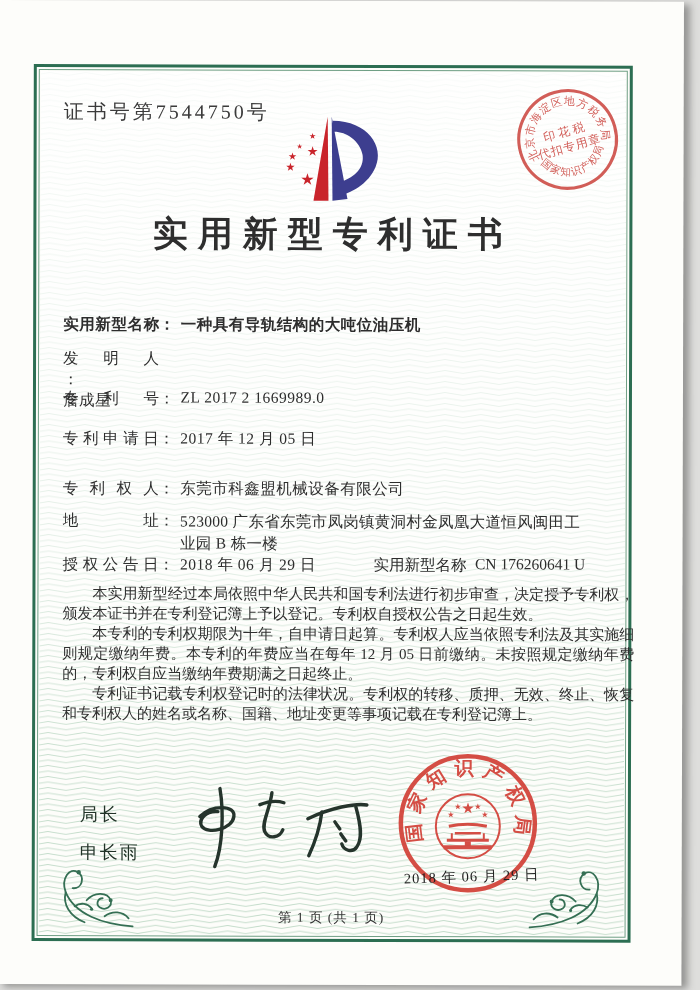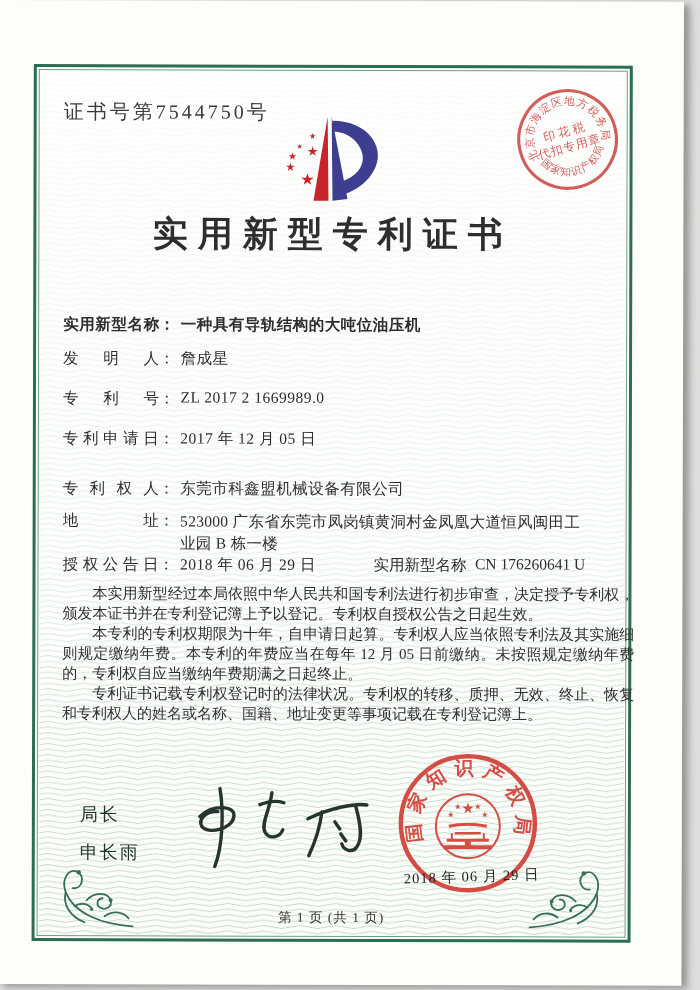--- a/index.html
+++ b/index.html
@@ -39,21 +39,21 @@
   }
   .fields{position:absolute;left:64px;top:298px;width:572px;font-size:15.5px;color:#2d2d2d;}
   .frow{position:absolute;left:0;display:flex;align-items:flex-start;white-space:nowrap;}
   .frow .flabel{
     display:inline-block;width:96px;
     text-align:justify;text-align-last:justify;
   }
   .frow .colon{display:inline-block;margin-right:6px;}
   .frow .fvalue{letter-spacing:.5px;}
   .frow .fvalue.wrap{white-space:normal;width:408px;line-height:22px;letter-spacing:.3px;}
-  .frow.r0{top:16px;font-weight:bold;}  .frow.r1{top:50px;}  .frow.r2{top:90px;}
+  .frow.r0{top:16px;font-weight:bold;}  .frow.r1{top:50px;flex-direction:column;}  .frow.r2{top:90px;}
   .frow.r3{top:130px;} .frow.r4{top:180px;} .frow.r5{top:212px;}
   .frow.r6{top:256px;} .grant-no{position:absolute;left:311px;top:256px;display:flex;white-space:nowrap;}
   .grant-no .glabel{display:inline-block;width:80px;text-align:justify;text-align-last:justify;}
   .grant-no .colon{margin-right:6px;}
   .paras{
     position:absolute;left:64px;top:583px;width:572px;
     font-size:15px;line-height:20px;color:#2f2f2f;
     text-align:justify;
   }
   .paras p{margin:0;text-indent:2em;}

